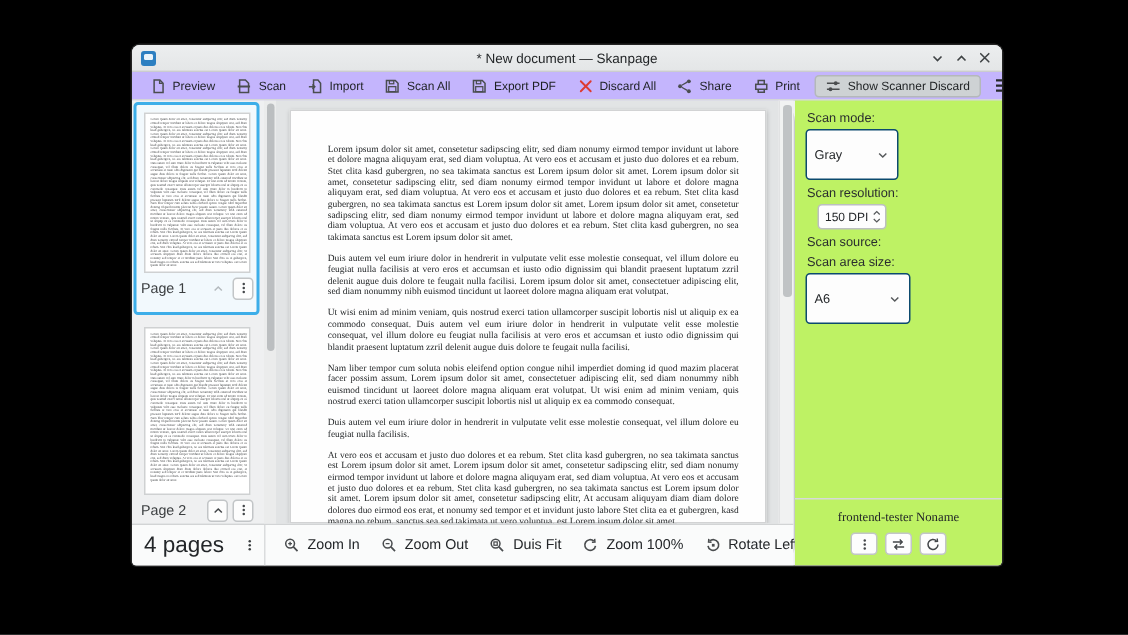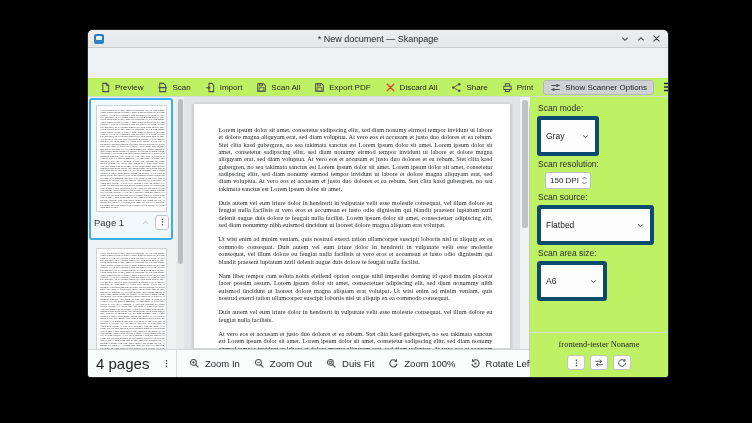--- a/index.html
+++ b/index.html
@@ -21,22 +21,22 @@
   }
   .appicon { width:10px; height:10px; border-radius:2px; background:#2d7fc1;
     position:relative; z-index:2; flex:0 0 auto; }
   .appicon::after{ content:""; position:absolute; left:2px; top:2px; width:6px; height:4px;
     background:#eaf4fb; border-radius:1px; }
   .wtitle { position:absolute; left:0; right:0; text-align:center; font-size:9px; color:#1f2224; }
   .winctrls { margin-left:auto; display:flex; gap:5px; z-index:2; }
   .wbtn { width:11px; height:11px; display:flex; align-items:center; justify-content:center; color:#3f4345; }
   
   .toolbar {
-    flex:0 0 19px; background:#bef264; border-bottom:1px solid #d5d7d8;
-    display:flex; align-items:center; padding:0 6px; gap:2px;margin-top:30px;
+    flex:0 0 19px; background:#c4b5fd; border-bottom:1px solid #d5d7d8;
+    display:flex; align-items:center; padding:0 6px; gap:2px;
   }
   button { background:none; border:none; font-family:inherit; cursor:default; }
   .tbtn { display:flex; align-items:center; gap:4px; font-size:8px; color:#1d2022; padding:2px 6px; height:16px; white-space:nowrap; }
   .tbtn.toggled { background:#ced2d4; border:1px solid #b4b8ba; border-radius:3px; height:15px; padding:1px 6px; }
   .spacer { flex:1; }
   .hbtn { display:flex; align-items:center; justify-content:center; padding:1px 2px; margin-left:4px; color:#25282a; }
   .icon { color:#4a4d4f; display:block; }
   .icon.red { color:#dd3b32; }
   
   .body { flex:1; display:flex; min-height:0; }
@@ -72,21 +72,21 @@
   .statusbar { flex:0 0 28px; background:#fafbfb; border-top:1px solid #d2d4d5; display:flex; }
   .pagescell { flex:0 0 89px; border-right:1px solid #dadcdd; display:flex; align-items:center; padding:0 3px 0 8px; }
   .pagescell .count { flex:1; font-size:15px; color:#232629; }
   .kebabbtn { display:flex; align-items:center; justify-content:center; width:14px; height:18px; color:#3d4042; }
   .zoomcell { flex:1; display:flex; align-items:center; padding:0 3px 0 12px; }
   .zbtn { display:flex; align-items:center; gap:5px; font-size:9.5px; color:#232629; margin-right:14px; white-space:nowrap; }
   .zoomcell .kebabbtn { margin-left:auto; }
   
   .rightpanel { flex:0 0 138px; background:#bef264; position:relative; padding:4px 7px 0; }
   .flabel { font-size:8.5px; color:#292c2e; margin:2px 0 3px 1px; }
-  .combo { height:17px; background:#fdfdfd; border:4px solid #0c4a6e; border-radius:3px;
+  .combo { height:17px; background:#fdfdfd; border:1px solid #0c4a6e; border-radius:3px;
     display:flex; align-items:center; padding:16px 5px; font-size:8.5px; color:#232629; margin-bottom:3px; }
   .combo .chev { margin-left:auto; color:#56595b; }
   .combo.w-gray { width:62px; }
   .combo.w-flatbed { width:117px; }
   .combo.w-a6 { width:70px;text-align:right; }
   .spinbox { width:46px; height:17px; margin-left:8px; background:#fdfdfd; border:1px solid #bcbfc1;
     border-radius:3px; display:flex; align-items:center; padding:0 2px 0 4px;
     font-size:8px; color:#232629; margin-bottom:3px; }
   .spinarrows { margin-left:auto; display:flex; flex-direction:column; gap:1px; color:#56595b; }
   .panelfooter { position:absolute; left:0; right:0; bottom:0; border-top:1px solid #d7d9da;
@@ -258,21 +258,21 @@
         <svg class="icon" width="11" height="11" viewBox="0 0 12 12">
             <use href="#i-print"></use>
           </svg>
         <span>Print</span>
       </button>
       <div class="spacer"></div>
       <button class="tbtn toggled">
         <svg class="icon" width="11" height="11" viewBox="0 0 12 12">
             <use href="#i-sliders"></use>
           </svg>
-        <span>Show Scanner Options</span>
+        <span>Show Scanner Discard</span>
       </button>
       <button class="hbtn">
         <svg width="13" height="12" viewBox="0 0 12 12">
             <use href="#i-burger"></use>
           </svg>
       </button>
     </div>
 
     <div class="body">
       <div class="leftcol">
@@ -400,26 +400,20 @@
             <svg width="7" height="4" viewBox="0 0 12 8">
                 <path d="M2 6l4-4 4 4" fill="none" stroke="currentColor" stroke-width="1.6"></path>
               </svg>
             <svg width="7" height="4" viewBox="0 0 12 8">
                 <path d="M2 2l4 4 4-4" fill="none" stroke="currentColor" stroke-width="1.6"></path>
               </svg>
           </span>
         </div>
 
         <div class="flabel">Scan source:</div>
-        <div class="combo w-flatbed">
-          <span>Flatbed</span>
-          <svg class="chev" width="9" height="9" viewBox="0 0 12 12">
-              <use href="#i-chevdown"></use>
-            </svg>
-        </div>
 
         <div class="flabel">Scan area size:</div>
         <div class="combo w-a6">
           <span>A6</span>
           <svg class="chev" width="9" height="9" viewBox="0 0 12 12">
               <use href="#i-chevdown"></use>
             </svg>
         </div>
 
         <div class="panelfooter">

